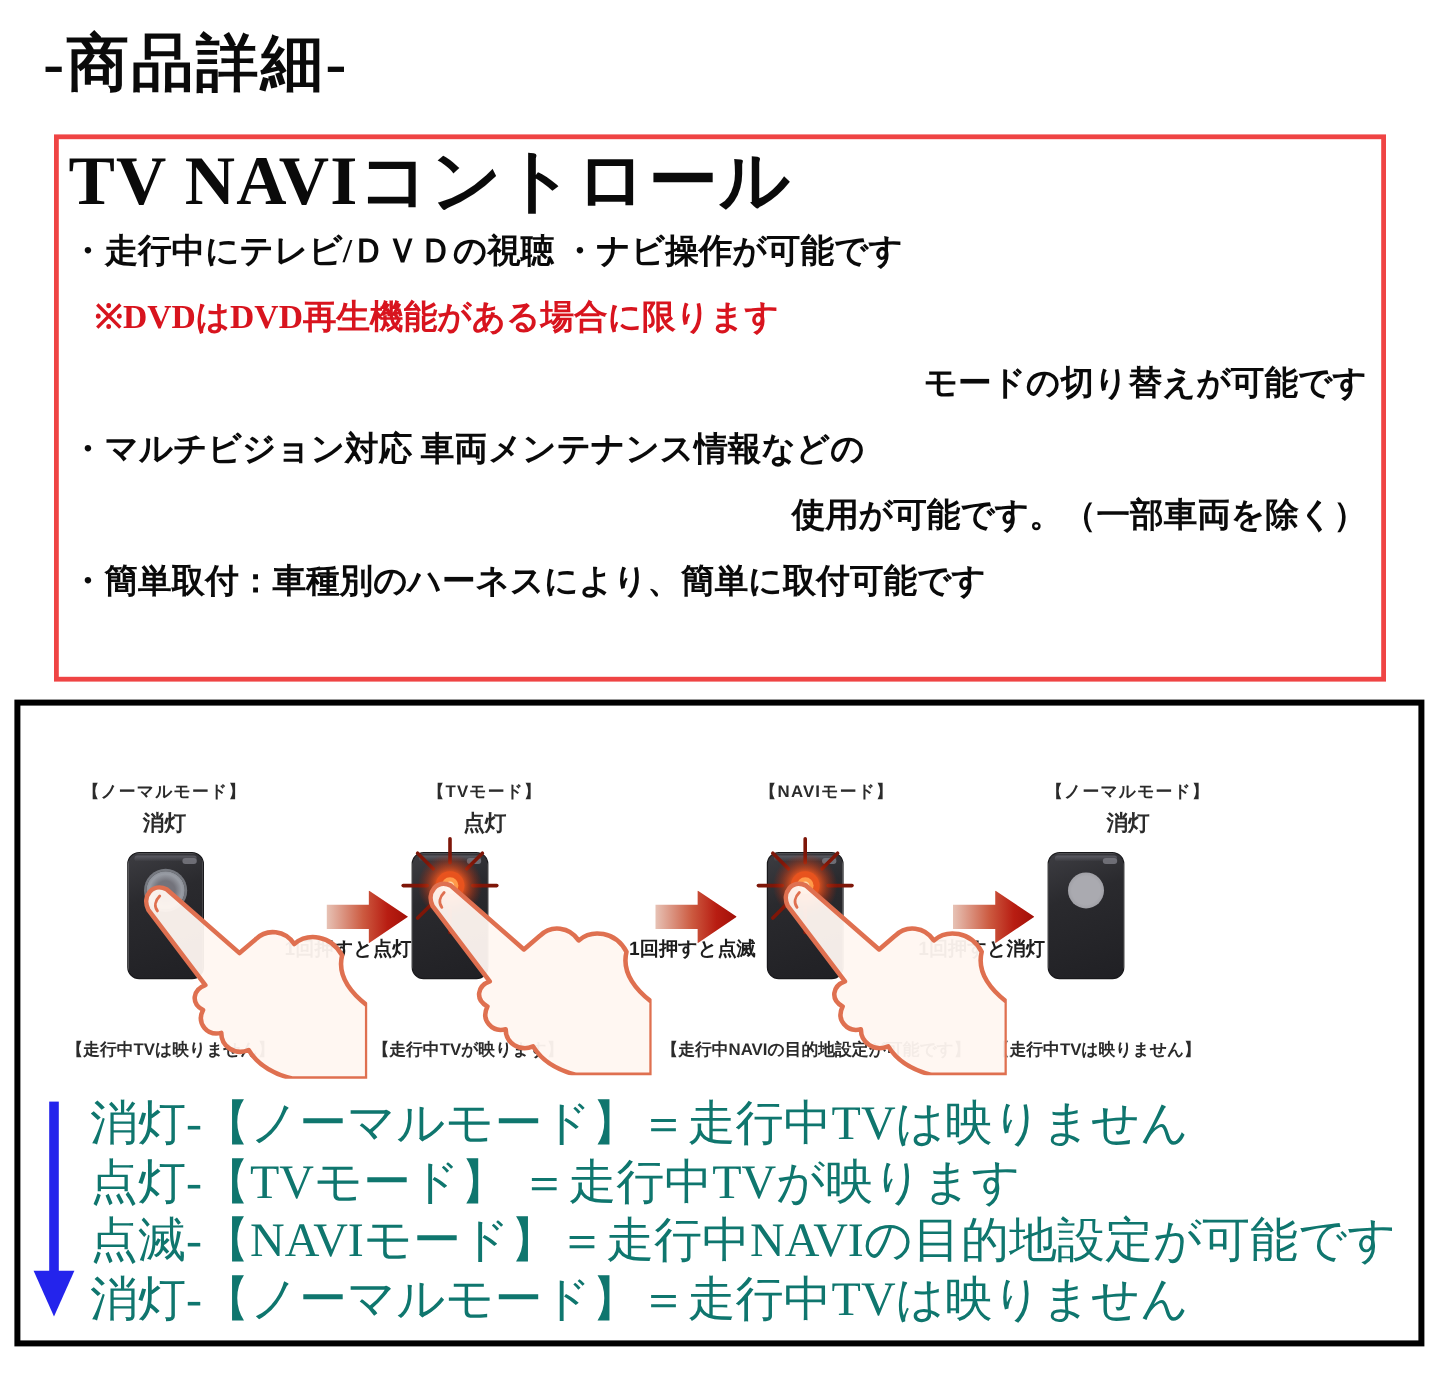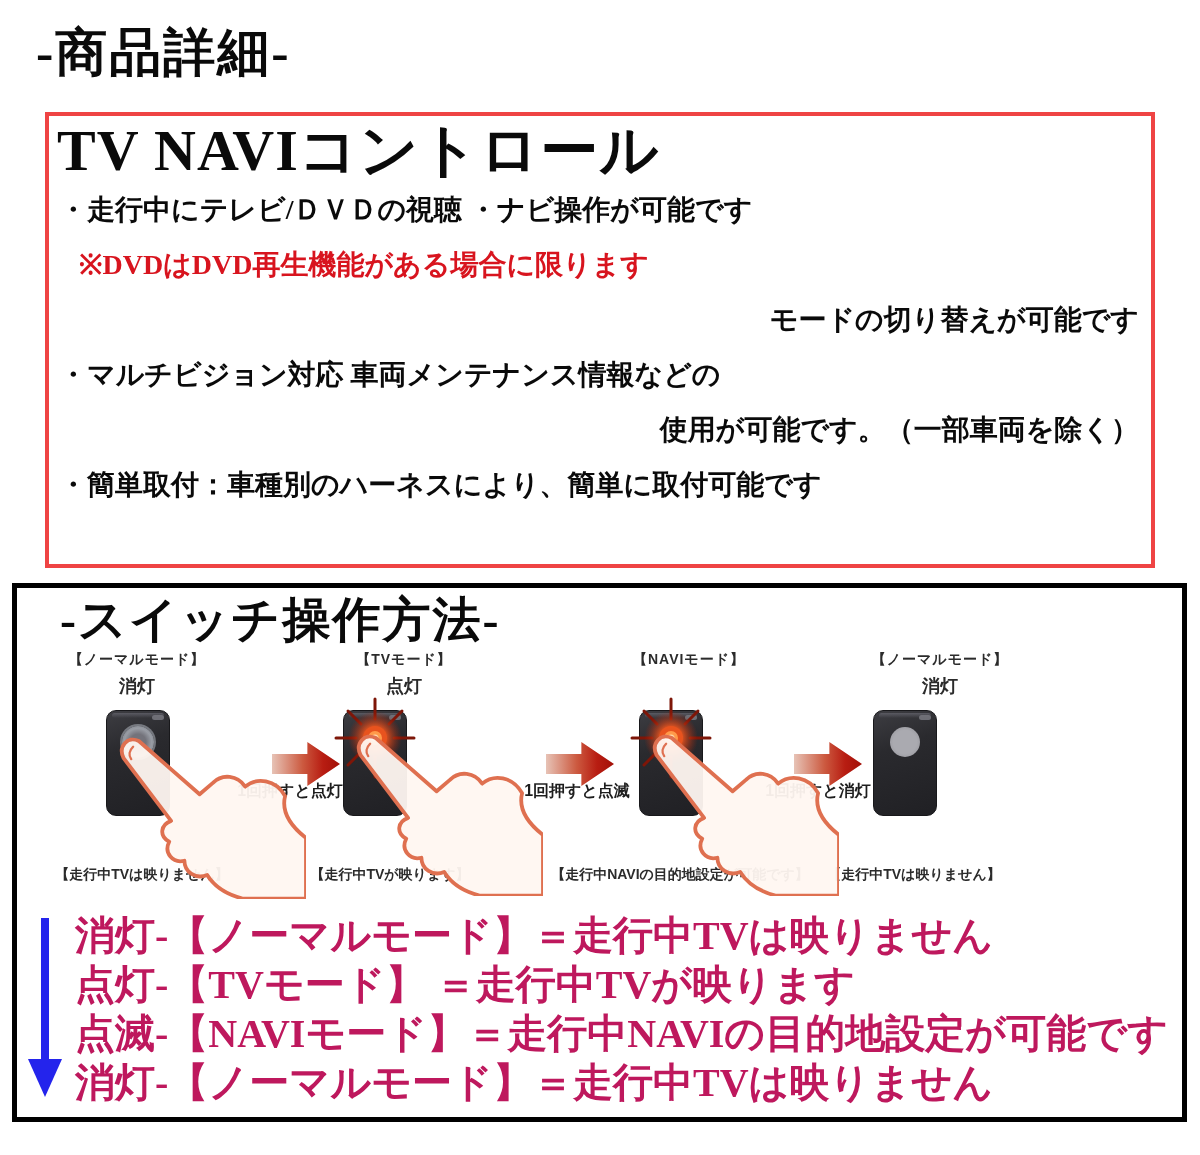--- a/index.html
+++ b/index.html
@@ -82,21 +82,21 @@
     background:linear-gradient(to right,#e7c3b6 0%,#cc5a40 45%,#b81d12 75%,#a21008 100%);
     clip-path:polygon(0 27%,52% 27%,52% 0,100% 50%,52% 100%,52% 73%,0 73%);
   }
   .arrow-label {
     position:absolute; top:193px; width:220px; text-align:center;
     font-size:16px; font-weight:700; color:#1d1d1d; white-space:nowrap;
   }
   
   .legend { position:absolute; left:58px; top:323px; }
   .legend .lg {
-    font-size:40px; font-weight:700; line-height:49px; white-space:nowrap; color:#be185d;
+    font-size:40px; font-weight:400; line-height:49px; white-space:nowrap; color:#0f766e;
   }
   
   .blue-stem { position:absolute; left:24px; top:330px; width:8px; height:143px; background:#2424ec; }
   .blue-head {
     position:absolute; left:11px; top:471px; width:0; height:0;
     border-left:17px solid transparent; border-right:17px solid transparent;
     border-top:38px solid #2424ec;
   }
 </style>
 </head>
@@ -112,21 +112,20 @@
       <p class="ln">・走行中にテレビ/ＤＶＤの視聴 ・ナビ操作が可能です</p>
       <p class="ln red">※DVDはDVD再生機能がある場合に限ります</p>
       <p class="ln indent">モードの切り替えが可能です</p>
       <p class="ln">・マルチビジョン対応 車両メンテナンス情報などの</p>
       <p class="ln indent">使用が可能です。（一部車両を除く）</p>
       <p class="ln">・簡単取付：車種別のハーネスにより、簡単に取付可能です</p>
     </div>
   </section>
 
   <section class="box2">
-    <div class="heading">-スイッチ操作方法-</div>
 
     <div class="mode-label gothic" style="left:-10px;">【ノーマルモード】</div>
     <div class="mode-label gothic" style="left:257px;">【TVモード】</div>
     <div class="mode-label gothic" style="left:542px;">【NAVIモード】</div>
     <div class="mode-label gothic" style="left:793px;">【ノーマルモード】</div>
 
     <div class="state-label gothic" style="left:-10px;">消灯</div>
     <div class="state-label gothic" style="left:257px;">点灯</div>
     <div class="state-label gothic" style="left:793px;">消灯</div>
 

